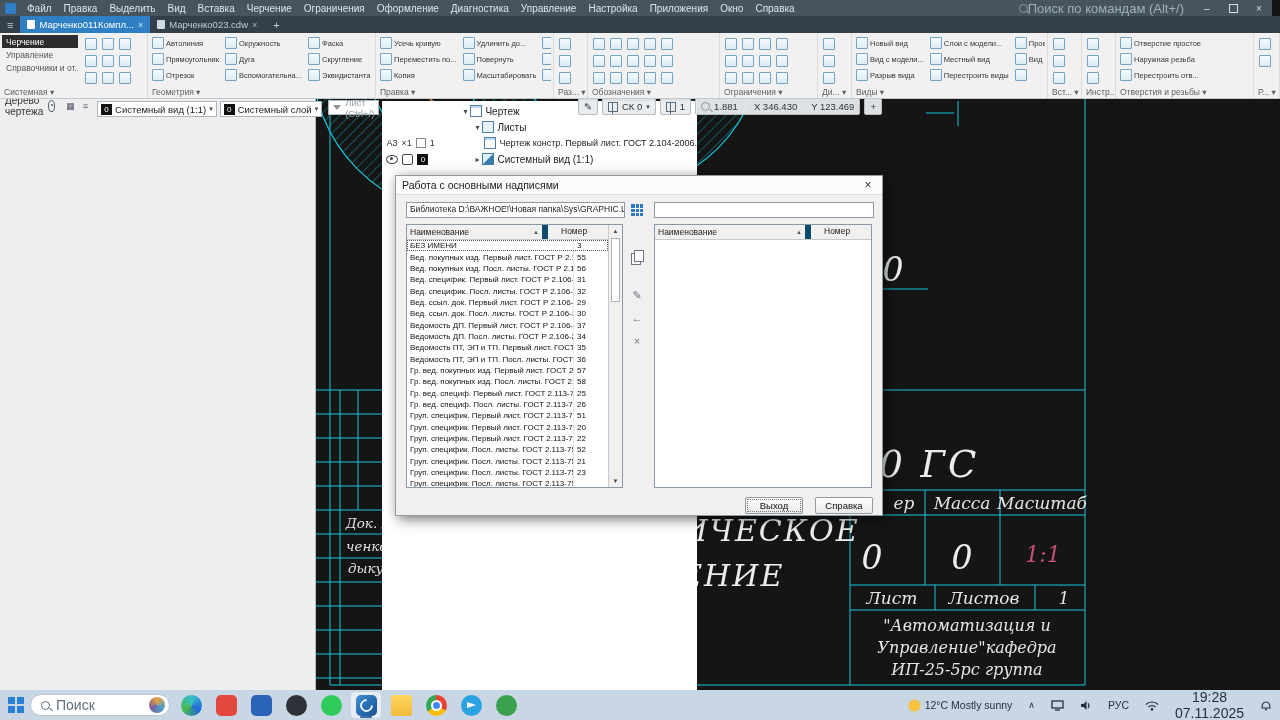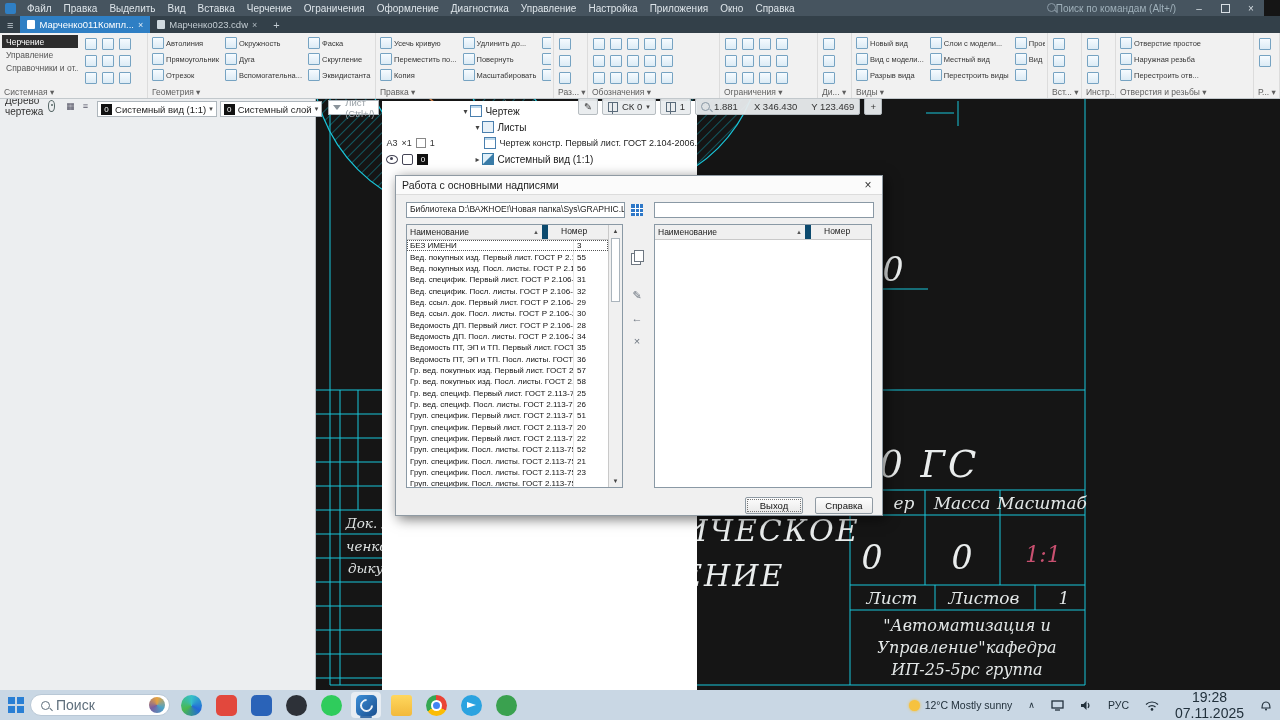--- a/index.html
+++ b/index.html
@@ -1,24 +1,24 @@
 <!DOCTYPE html>
 <html><head>
 <meta charset="utf-8">
 <style>
   html,body{margin:0;padding:0}
   body{width:1280px;height:720px;overflow:hidden;position:relative;background:#151515;
        font-family:"Liberation Sans",sans-serif;-webkit-font-smoothing:antialiased}
 
   
-  #menubar{position:absolute;top:0;left:0;right:16px;height:16px;background:#46545f;display:flex;
+  #menubar{position:absolute;top:0;left:0;right:8px;height:16px;background:#46545f;display:flex;
            align-items:center;color:#dde4e9;font-size:10px;z-index:20}
   .appico{width:11px;height:11px;background:#2f7fc4;margin:0 5px;border-radius:2px;flex:none}
   .mi{padding:0 6px;height:16px;display:flex;align-items:center;white-space:nowrap}
-  #cmdsearch{margin-left:auto;display:flex;align-items:flex-start;color:#9fb0ba;padding-right:10px;font-size:10px}
+  #cmdsearch{margin-left:auto;display:flex;align-items:center;color:#9fb0ba;padding-right:10px;font-size:13px}
   .mag{width:7px;height:7px;border:1.4px solid #8a99a5;border-radius:50%;position:relative;flex:none}
   .mag::after{content:'';position:absolute;width:4px;height:1.4px;background:#8a99a5;transform:rotate(45deg);right:-3.5px;bottom:-1.5px}
   .wbtns{display:flex}
   .wbtn{width:26px;height:16px;display:flex;align-items:center;justify-content:center;font-size:10px;color:#d8dfe4}
   .wmax{width:7px;height:7px;border:1px solid #d8dfe4}
 
   
   #tabbar{position:absolute;top:16px;left:0;right:0;height:17px;background:#334049;display:flex;
           align-items:center;color:#c3ccd2;font-size:9.5px;z-index:20}
   .hamb{padding:0 7px;font-size:11px}
@@ -694,21 +694,21 @@
           <div class="drow">
             <span class="dn">Вед. ссыл. док. Первый лист. ГОСТ Р 2.106-...</span>
             <span class="dv">29</span>
           </div>
           <div class="drow">
             <span class="dn">Вед. ссыл. док. Посл. листы. ГОСТ Р 2.106-2...</span>
             <span class="dv">30</span>
           </div>
           <div class="drow">
             <span class="dn">Ведомость ДП. Первый лист. ГОСТ Р 2.106-2...</span>
-            <span class="dv">28</span>
+            <span class="dv">37</span>
           </div>
           <div class="drow">
             <span class="dn">Ведомость ДП. Посл. листы. ГОСТ Р 2.106-20...</span>
             <span class="dv">34</span>
           </div>
           <div class="drow">
             <span class="dn">Ведомость ПТ, ЭП и ТП. Первый лист. ГОСТ Р...</span>
             <span class="dv">35</span>
           </div>
           <div class="drow">

